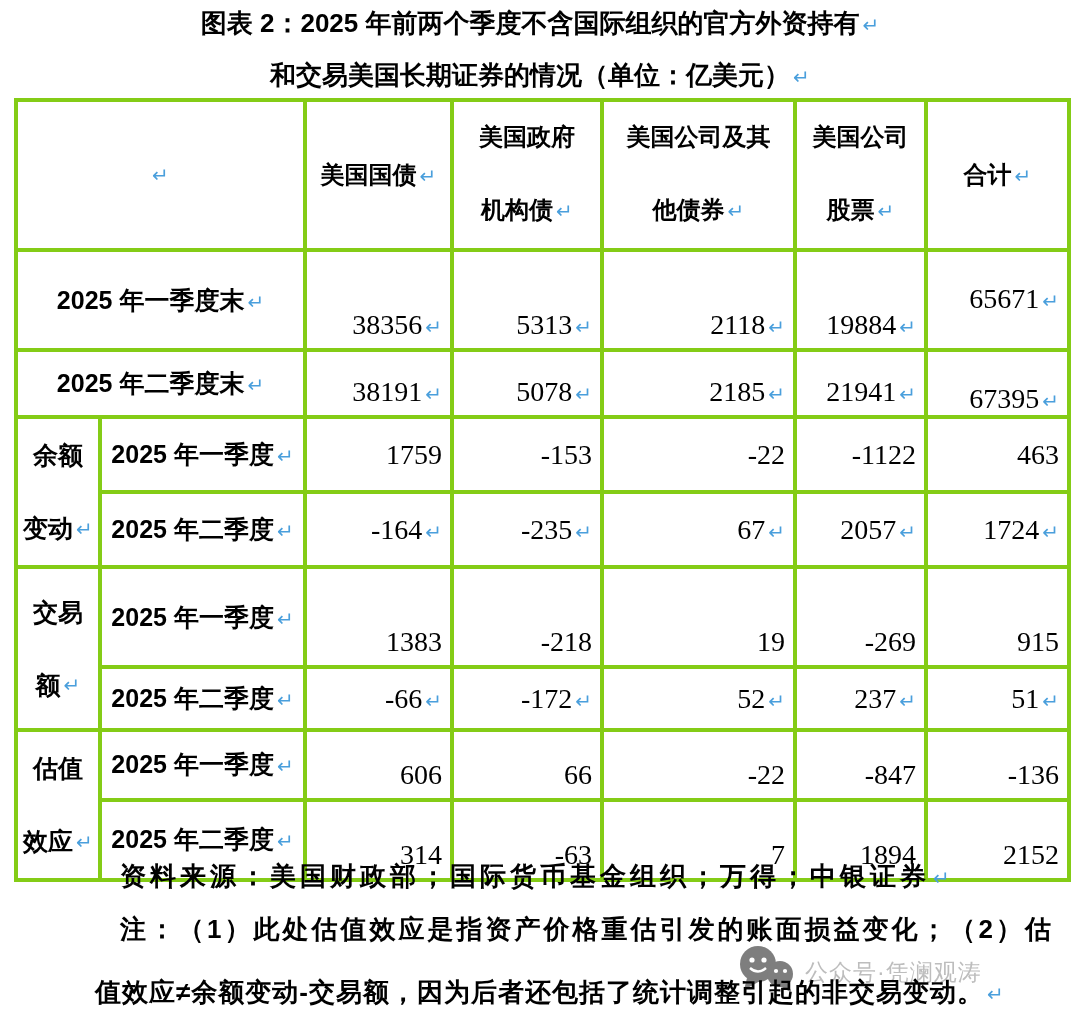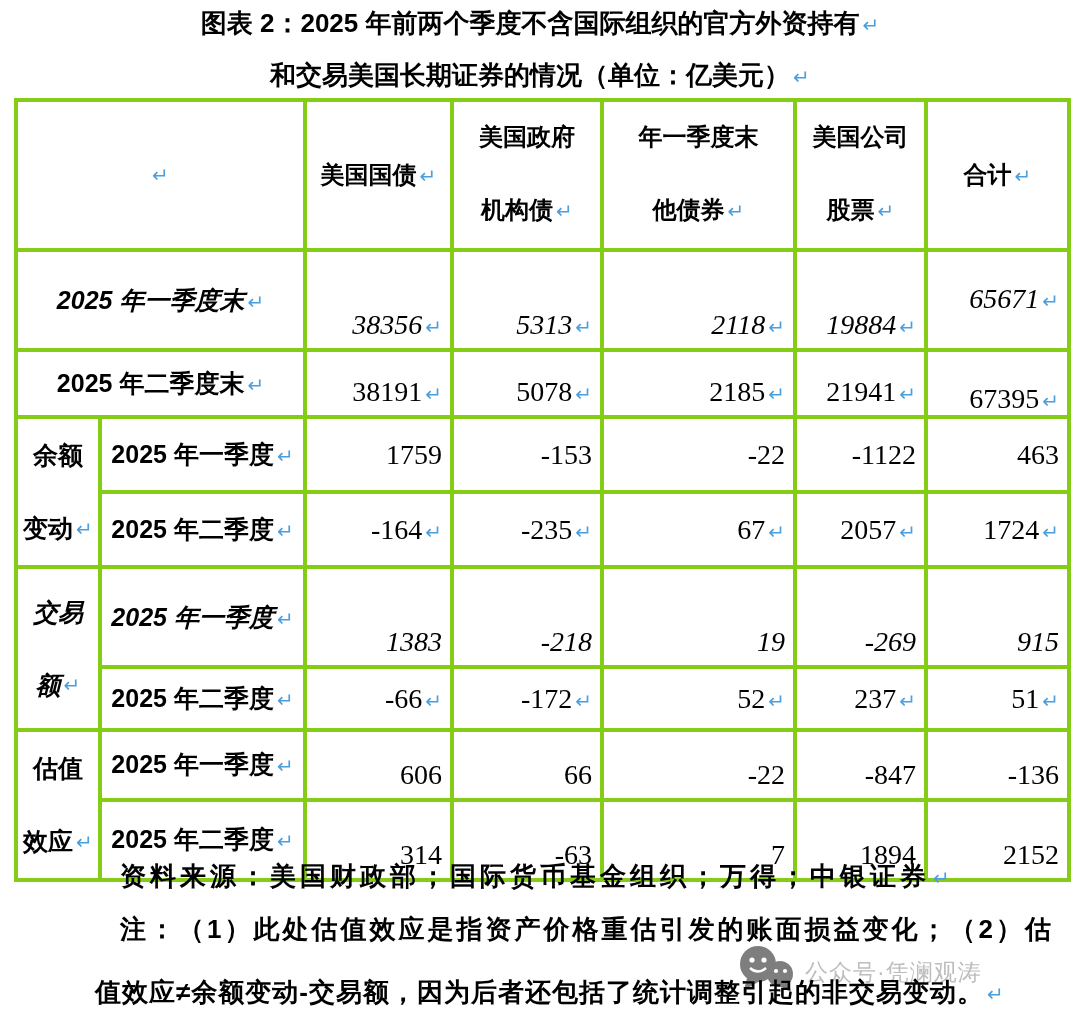--- a/index.html
+++ b/index.html
@@ -19,21 +19,21 @@
     color:#4a9fdc;font-weight:400;font-size:20px;margin-left:3px;
     font-family:"DejaVu Sans",sans-serif;
   }
   
   table{
     position:absolute;left:14px;top:98px;z-index:2;
     border-collapse:collapse;table-layout:fixed;background:transparent;
   }
   td{border:4px solid #84cc16;padding:0;overflow:hidden;}
   tr.hrow{height:150px;}
-  tr.r77{height:100px;font-style:italic;}
+  tr.r77{height:100px;}
   tr.r75{height:63px;}
   tr.r76{height:64px;}
   tr.r74{height:74px;}
   .th{font-weight:700;font-size:24px;text-align:center;vertical-align:middle;}
   .thwrap{
     box-sizing:border-box;height:146px;display:flex;flex-direction:column;
     justify-content:space-between;padding:22px 0 24px;
   }
   .thwrap div{line-height:26px;}
   .corner{text-align:center;vertical-align:middle;}
@@ -97,21 +97,21 @@
     <td colspan="2" class="corner"><span class="mark">↵</span></td>
     <td class="th"><span>美国国债</span><span class="mark">↵</span></td>
     <td class="th">
       <div class="thwrap">
         <div>美国政府</div>
         <div><span>机构债</span><span class="mark">↵</span></div>
       </div>
     </td>
     <td class="th">
       <div class="thwrap">
-        <div>年一季度末</div>
+        <div>美国公司及其</div>
         <div><span>他债券</span><span class="mark">↵</span></div>
       </div>
     </td>
     <td class="th">
       <div class="thwrap">
         <div>美国公司</div>
         <div><span>股票</span><span class="mark">↵</span></div>
       </div>
     </td>
     <td class="th"><span>合计</span><span class="mark">↵</span></td>

